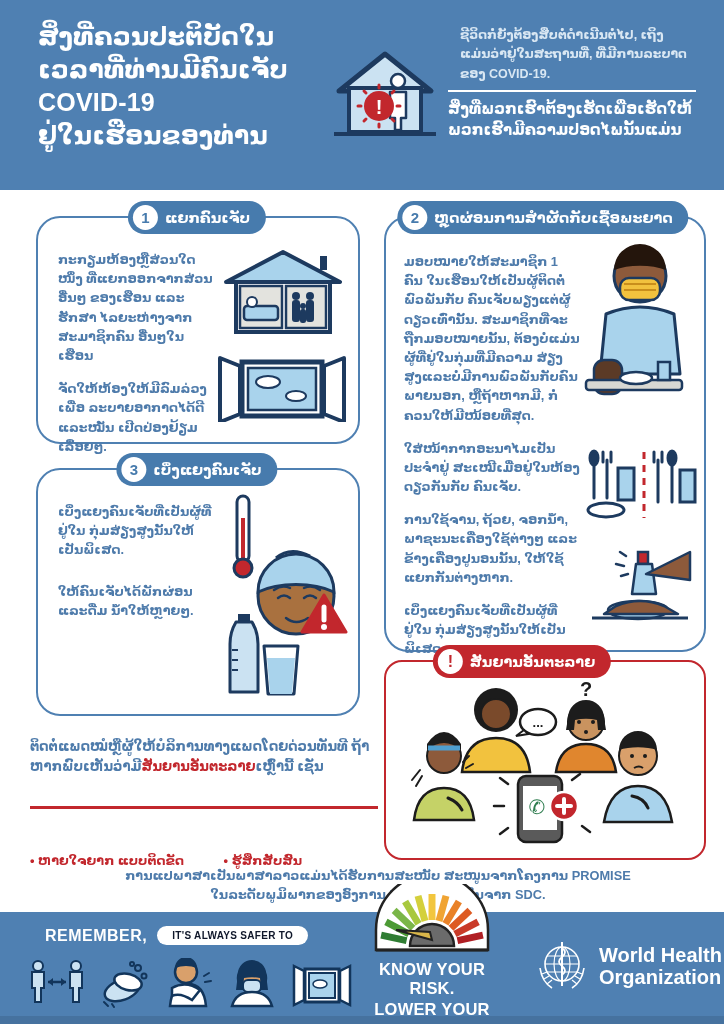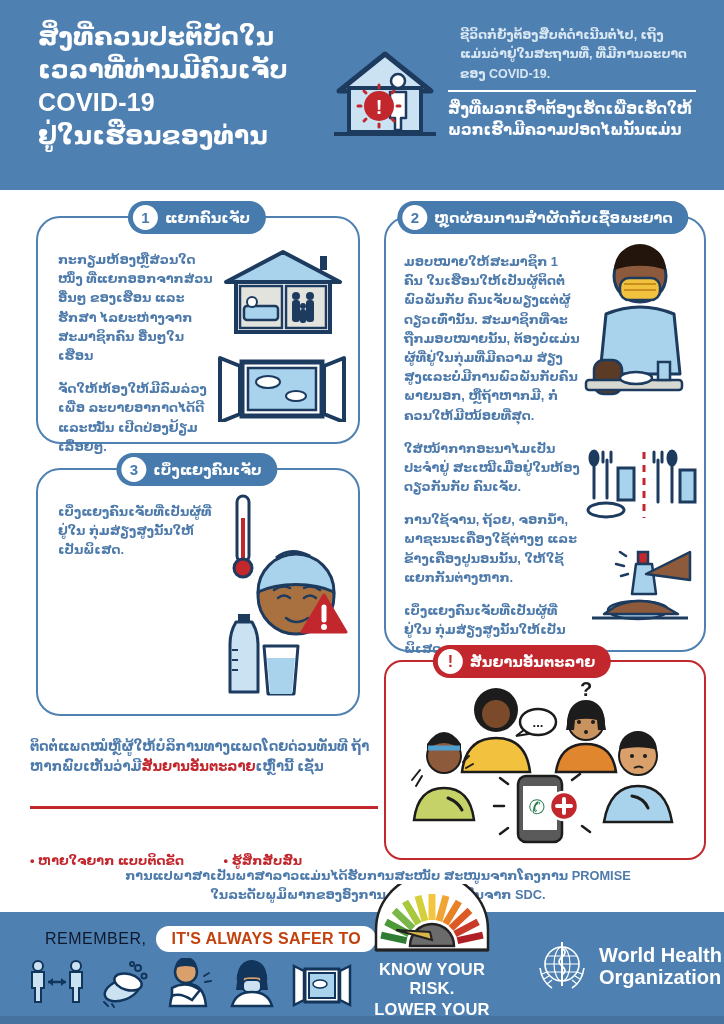--- a/index.html
+++ b/index.html
@@ -44,22 +44,22 @@
   .danger-bullets li:nth-child(2){width:45%;}
   .danger-bullets li:nth-child(3),.danger-bullets li:nth-child(4){width:100%;}
 
   .acknowledgment{position:absolute;left:78px;top:866px;width:600px;text-align:center;
     color:#4e7bab;font-size:12.8px;font-weight:bold;line-height:1.5;white-space:pre-line;}
 
   
   .footer{position:absolute;left:0;top:912px;width:724px;height:112px;background:#4f80b2;}
   .footer-strip{position:absolute;left:0;top:1016px;width:724px;height:8px;background:#46729f;}
   .remember-row{position:absolute;left:45px;top:14px;display:flex;align-items:center;gap:10px;}
-  .remember-text{color:#0f172a;font-weight:normal;font-size:16px;letter-spacing:.5px;}
-  .safer-pill{background:#ffffff;color:#c2410c;font-weight:bold;font-size:16px;
+  .remember-text{color:#ffffff;font-weight:bold;font-size:16px;letter-spacing:.5px;}
+  .safer-pill{background:#ffffff;color:#0f172a;font-weight:bold;font-size:10px;
     border-radius:999px;padding:4px 15px;letter-spacing:.3px;white-space:nowrap;}
   .footer-icons{position:absolute;left:28px;top:46px;display:flex;gap:12px;align-items:center;}
 
   .gauge-wrap{position:absolute;left:356px;top:-28px;width:152px;text-align:center;}
   .risk-text{color:#ffffff;font-weight:bold;font-size:16.5px;line-height:1.15;
     letter-spacing:.2px;margin-top:2px;}
   .who{position:absolute;left:534px;top:26px;display:flex;align-items:center;gap:9px;}
   .who-text{color:#ffffff;font-size:20px;font-weight:bold;line-height:1.12;}
 </style>
 </head>
@@ -194,20 +194,21 @@
   </svg>
 </div>
 
 <div class="badge" style="left:197px;top:453px;">
   <span class="badge-num">3</span>
   <span class="badge-label">ເບິ່ງແຍງຄົນເຈັບ</span>
 </div>
 <div class="card" style="left:36px;top:468px;width:320px;height:244px;">
   <div class="body-text abs" style="left:20px;top:32px;width:158px;">
     <p style="margin-bottom:22px;">ເບິ່ງແຍງຄົນເຈັບທີ່ເປັນຜູ້ທີ່ຢູ່ໃນ ກຸ່ມສ່ຽງສູງນັ້ນໃຫ້ເປັນພິເສດ.</p>
+    <p>ໃຫ້ຄົນເຈັບໄດ້ພັກຜ່ອນແລະດື່ມ ນ້ຳໃຫ້ຫຼາຍໆ.</p>
   </div>
   <svg class="abs" style="left:190px;top:22px;" width="30" height="92" viewBox="0 0 30 92">
     <rect x="9" y="4" width="12" height="66" rx="6" fill="#ffffff" stroke="#1d3a5f" stroke-width="3"></rect>
     <line x1="15" y1="26" x2="15" y2="68" stroke="#c2272d" stroke-width="4"></line>
     <circle cx="15" cy="76" r="9" fill="#c2272d" stroke="#1d3a5f" stroke-width="3"></circle>
   </svg>
   <svg class="abs" style="left:208px;top:70px;" width="104" height="104" viewBox="0 0 104 104">
     <circle cx="50" cy="56" r="38" fill="#a9713f" stroke="#1d3a5f" stroke-width="3"></circle>
     <path d="M12 52 a38 38 0 0 1 76 0 a54 26 0 0 0 -76 0 Z" fill="#a9d3ec" stroke="#1d3a5f" stroke-width="3"></path>
     <path d="M30 18 q14 -12 34 -2" fill="none" stroke="#1d3a5f" stroke-width="3"></path>

